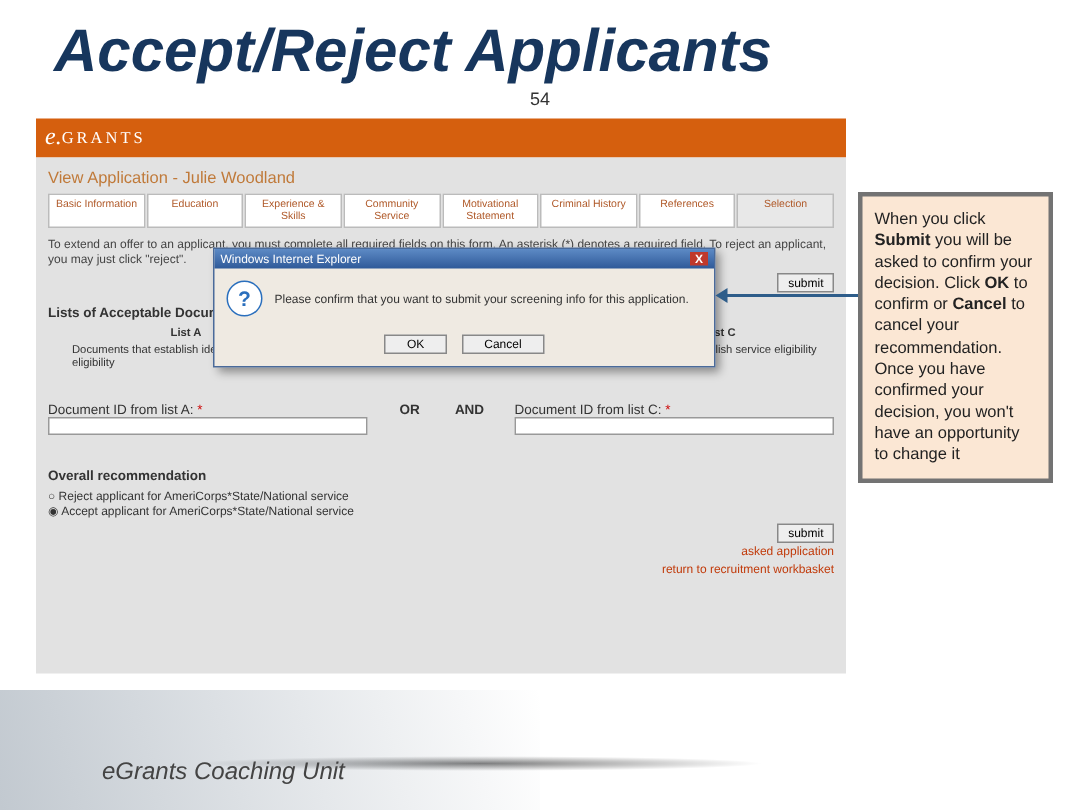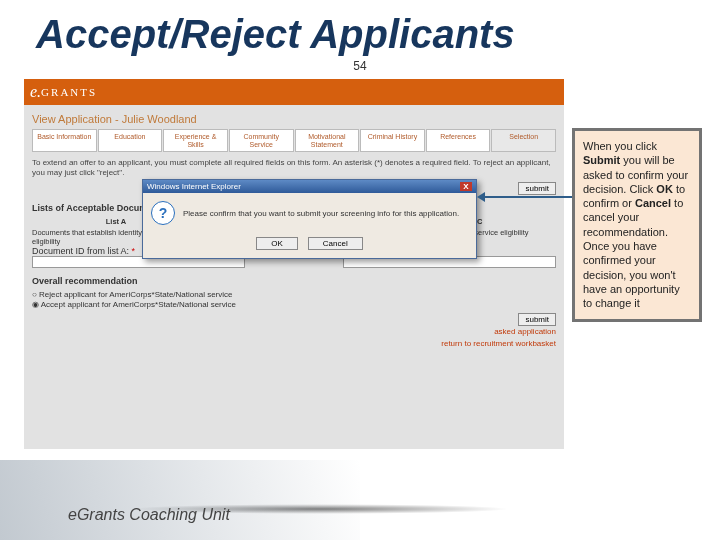--- a/index.html
+++ b/index.html
@@ -13,29 +13,29 @@
   .appbody { background: #e2e2e2; height: 344px; padding: 6px 8px; font-size: 9px; color: #333; position: relative; }
   .viewtitle { font-size: 11px; color: #c07a3a; margin: 2px 0 4px 0; }
   .tabs { display: flex; gap: 1px; margin-bottom: 6px; }
   .tab { background: #fff; border: 1px solid #bbb; color: #b05a2a; font-size: 7px; padding: 3px 4px; text-align: center; flex: 1; line-height: 1.1; }
   .tab.sel { background: #e8e8e8; }
   .instr { font-size: 8px; color: #444; margin-bottom: 4px; line-height: 1.2; }
   .btn { background: #eee; border: 1px solid #888; font-size: 8px; padding: 1px 6px; }
   .rightbtn { display: flex; justify-content: flex-end; }
   .secthdr { font-weight: 700; font-size: 9px; margin: 8px 0 4px 0; }
   .cols3 { display: flex; gap: 10px; }
-  .col { flex: 1; font-size: 7.5px; }
+  .col { flex: 1; font-size: 7.5px; margin-left: 16px; }
   .colhdr { font-weight: 700; text-align: center; margin-bottom: 2px; }
-  .inputrow { display: flex; gap: 18px; margin: 0 0; }
+  .inputrow { display: flex; gap: 18px; margin: 22px 0; }
   .inputrow .cell { flex: 1; }
   .inputrow input { width: 100%; height: 12px; border: 1px solid #999; font-size: 7px; }
   .req { color: #c00; }
   .radio { font-size: 8px; margin: 1px 0; }
   .links { text-align: right; font-size: 8px; color: #c13a0a; line-height: 1.5; }
-  .dialog { position: absolute; left: 118px; top: 74px; width: 335px; background: #efeae2; border: 1px solid #4a6a9a; box-shadow: 3px 3px 6px rgba(0,0,0,.4); }
+  .dialog { position: absolute; left: 118px; top: 60px; width: 335px; background: #efeae2; border: 1px solid #4a6a9a; box-shadow: 3px 3px 6px rgba(0,0,0,.4); }
   .dlgtitle { background: linear-gradient(#5d8ac5,#2f5a99); color: #fff; font-size: 8px; padding: 2px 4px; display: flex; justify-content: space-between; }
   .dlgtitle .x { background: #c0392b; width: 12px; text-align: center; font-weight: 700; }
   .dlgbody { display: flex; padding: 8px; gap: 8px; font-size: 8px; align-items: center; }
   .qicon { width: 24px; height: 24px; border-radius: 50%; background: #fff; border: 1px solid #2a6fbd; display: flex; align-items: center; justify-content: center; color: #2a6fbd; font-weight: 700; font-size: 14px; }
   .dlgbtns { display: flex; justify-content: center; gap: 10px; padding: 4px 0 8px 0; }
   .dlgbtns button { font-size: 8px; padding: 1px 14px; border: 1px solid #888; background: #eee; }
   .arrow { position: absolute; left: 480px; top: 196px; width: 96px; height: 2px; background: #2e5d8a; }
   .arrow::before { content: ""; position: absolute; left: -8px; top: -4px; border: 5px solid transparent; border-right: 8px solid #2e5d8a; }
   .callout { position: absolute; right: 18px; top: 128px; width: 130px; background: #fbe7d4; border: 3px solid #737373; padding: 8px; font-size: 11px; line-height: 1.3; color: #222; }
   .callout b { font-weight: 700; }

